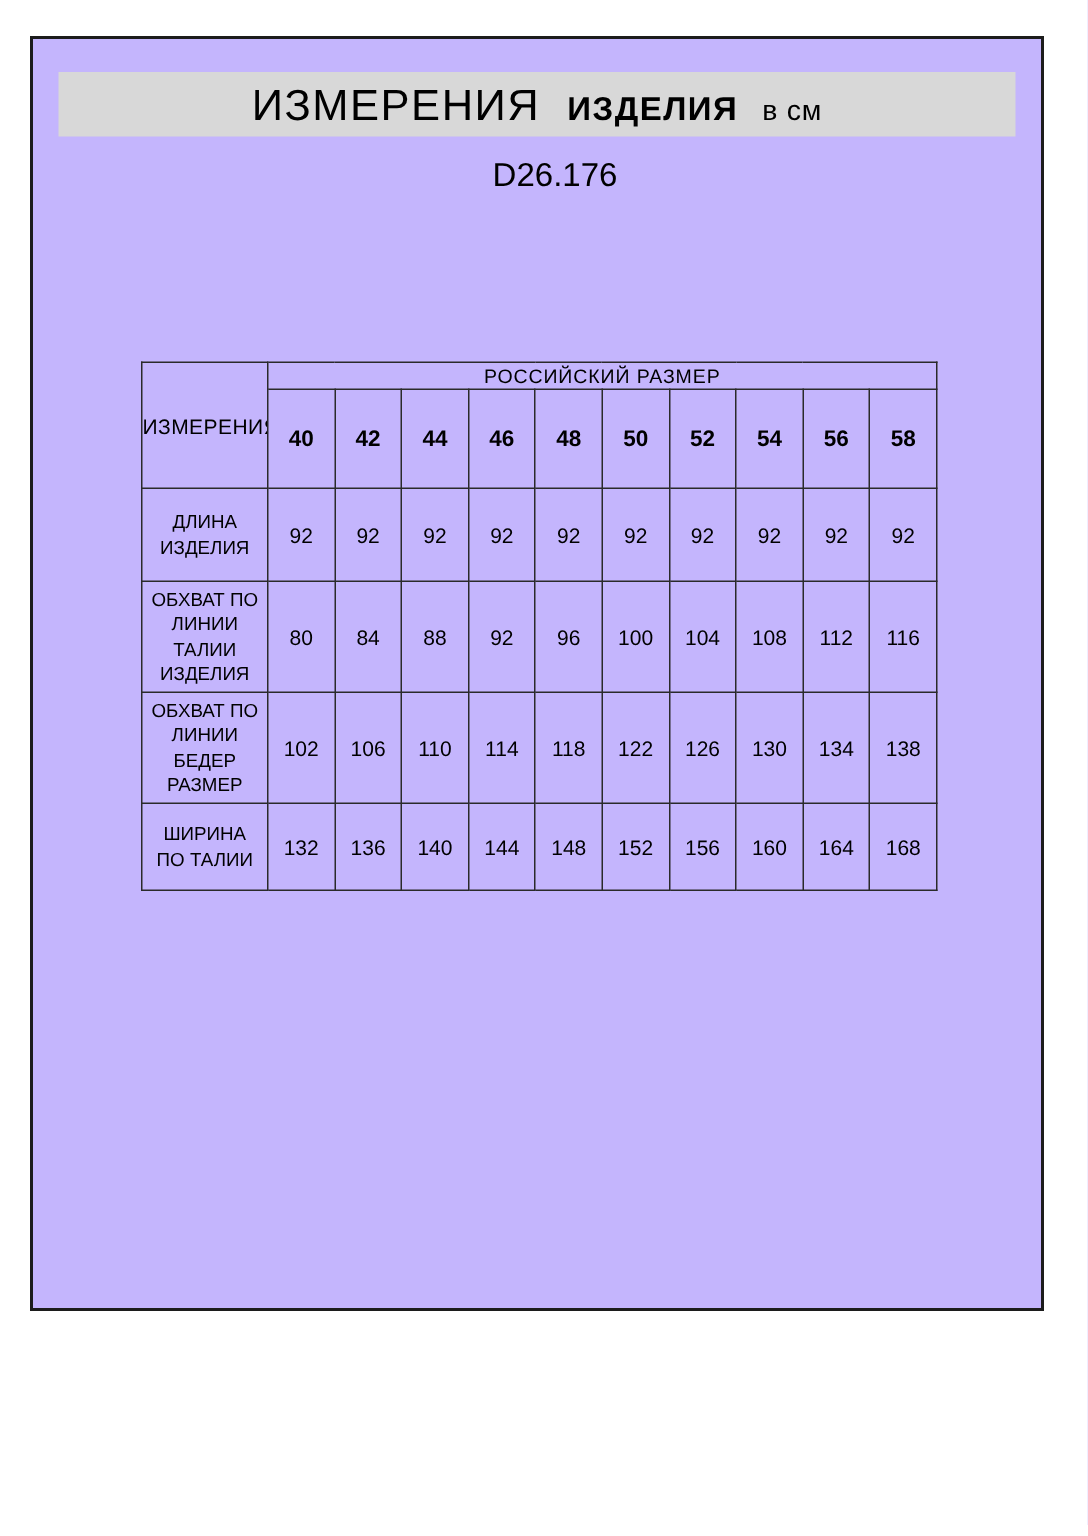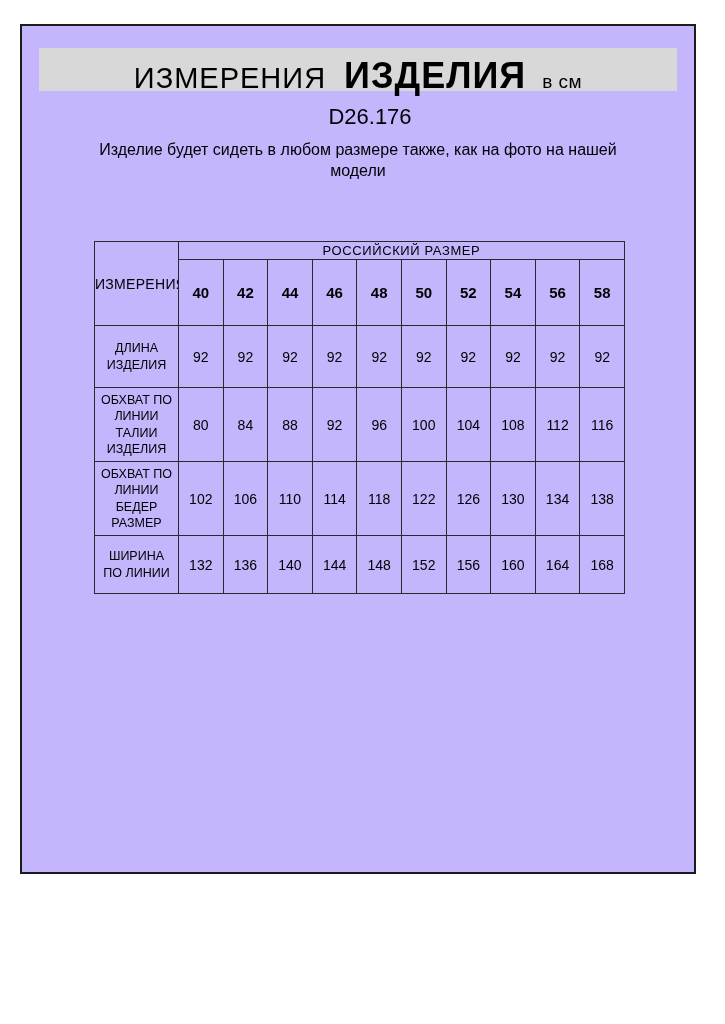--- a/index.html
+++ b/index.html
@@ -21,21 +21,21 @@
     position: absolute;
     left: 17px; top: 22px;
     width: 638px; height: 43px;
     background: var(--header-bg, #d8d8d8);
     display: flex;
     align-items: baseline;
     justify-content: center;
     padding-top: 7px;
   }
   .title-main { font-size: 29px; font-weight: 400; letter-spacing: 1px; }
-  .title-bold { font-size: 36px; font-weight: 700; letter-spacing: 1px; margin-left: 18px; }
+  .title-bold { font-size: 22px; font-weight: 700; letter-spacing: 1px; margin-left: 18px; }
   .title-units { font-size: 19px; font-weight: 400; margin-left: 16px; letter-spacing: 0.5px; }
   .article {
     position: absolute;
     left: 12px; top: 78px;
     width: 100%;
     text-align: center;
     font-size: 22px;
   }
   .description {
     position: absolute;
@@ -95,21 +95,20 @@
 <div class="frame">
 
   <div class="title-bar">
     <span class="title-main">ИЗМЕРЕНИЯ</span>
     <span class="title-bold">ИЗДЕЛИЯ</span>
     <span class="title-units">в см</span>
   </div>
 
   <div class="article">D26.176</div>
 
-  <div class="description">Изделие будет сидеть в любом размере также, как на фото на нашей модели</div>
 
   <div class="table-wrap">
     <table class="size-table">
       <thead>
         <tr>
           <td class="corner-cell" rowspan="2">ИЗМЕРЕНИЯ</td>
           <td class="group-header-cell" colspan="10">РОССИЙСКИЙ РАЗМЕР</td>
         </tr>
         <tr class="size-row" id="size-row">
             <td class="size-cell">40</td>
@@ -158,21 +157,21 @@
             <td class="value-cell">110</td>
             <td class="value-cell">114</td>
             <td class="value-cell">118</td>
             <td class="value-cell">122</td>
             <td class="value-cell">126</td>
             <td class="value-cell">130</td>
             <td class="value-cell">134</td>
             <td class="value-cell">138</td>
           </tr>
           <tr>
-            <td class="row-label-cell"><span>ШИРИНА ПО ЛИНИИ</span></td>
+            <td class="row-label-cell"><span>ШИРИНА ПО ТАЛИИ</span></td>
             <td class="value-cell">132</td>
             <td class="value-cell">136</td>
             <td class="value-cell">140</td>
             <td class="value-cell">144</td>
             <td class="value-cell">148</td>
             <td class="value-cell">152</td>
             <td class="value-cell">156</td>
             <td class="value-cell">160</td>
             <td class="value-cell">164</td>
             <td class="value-cell">168</td>

